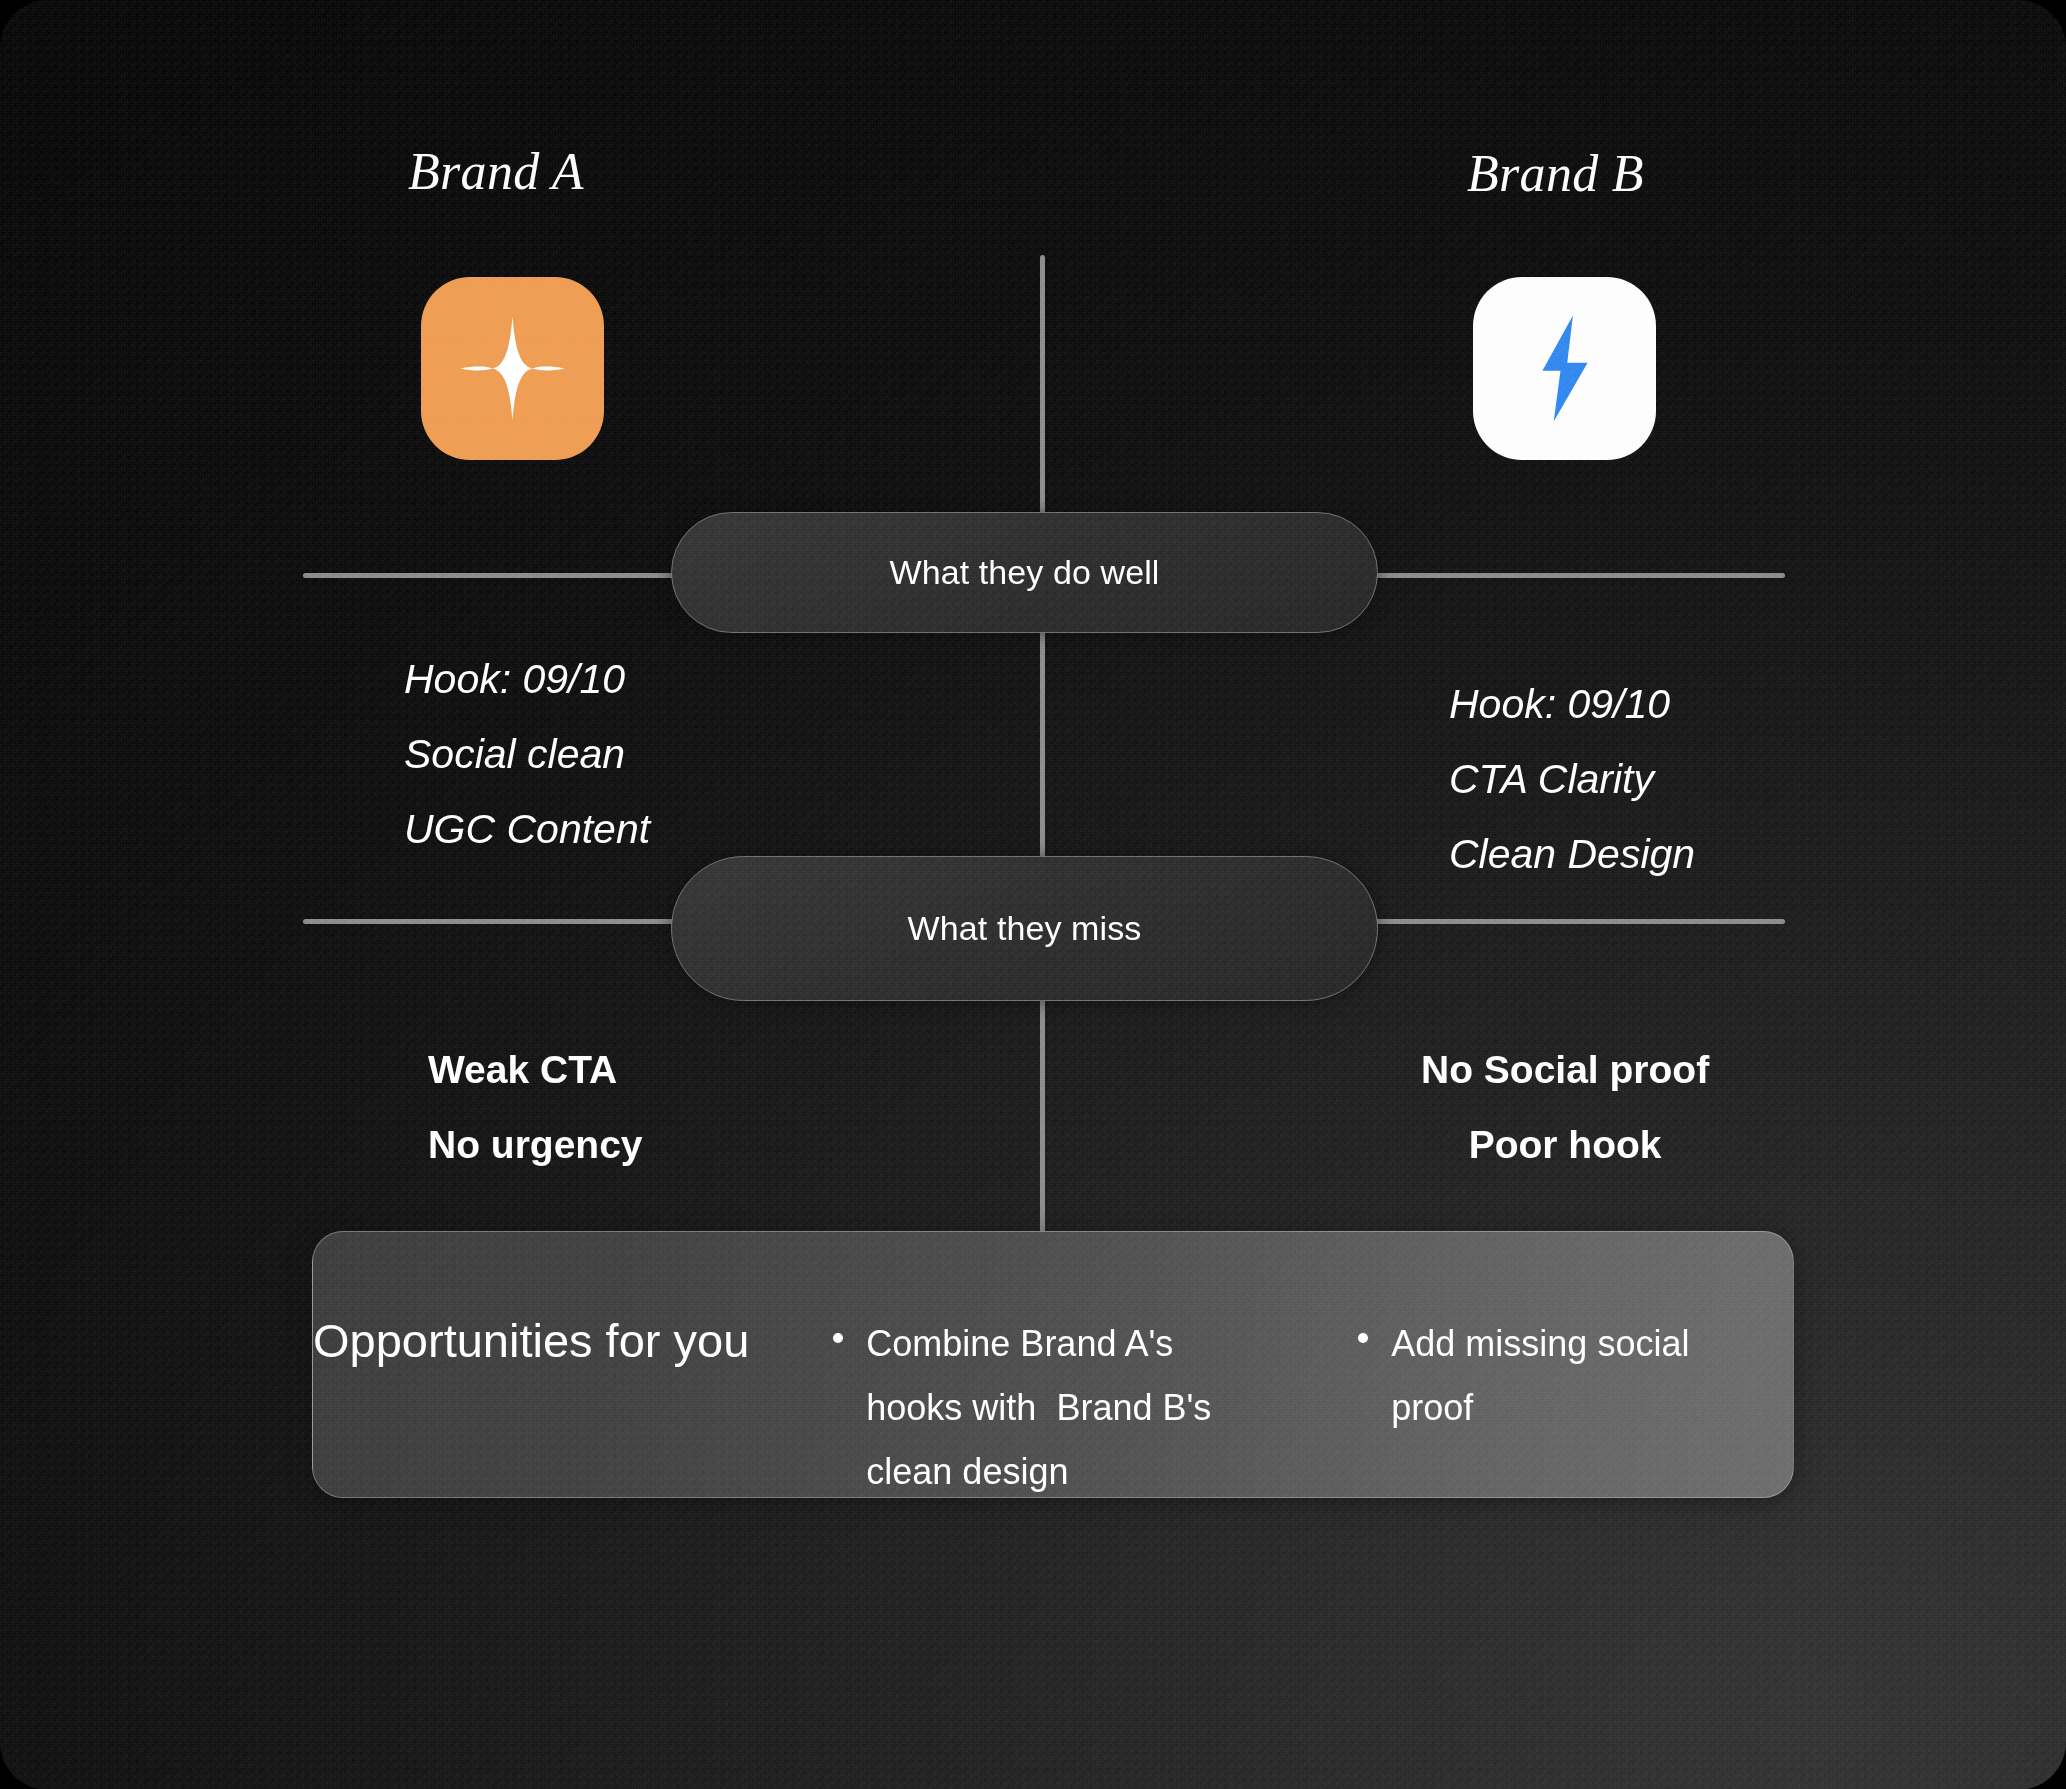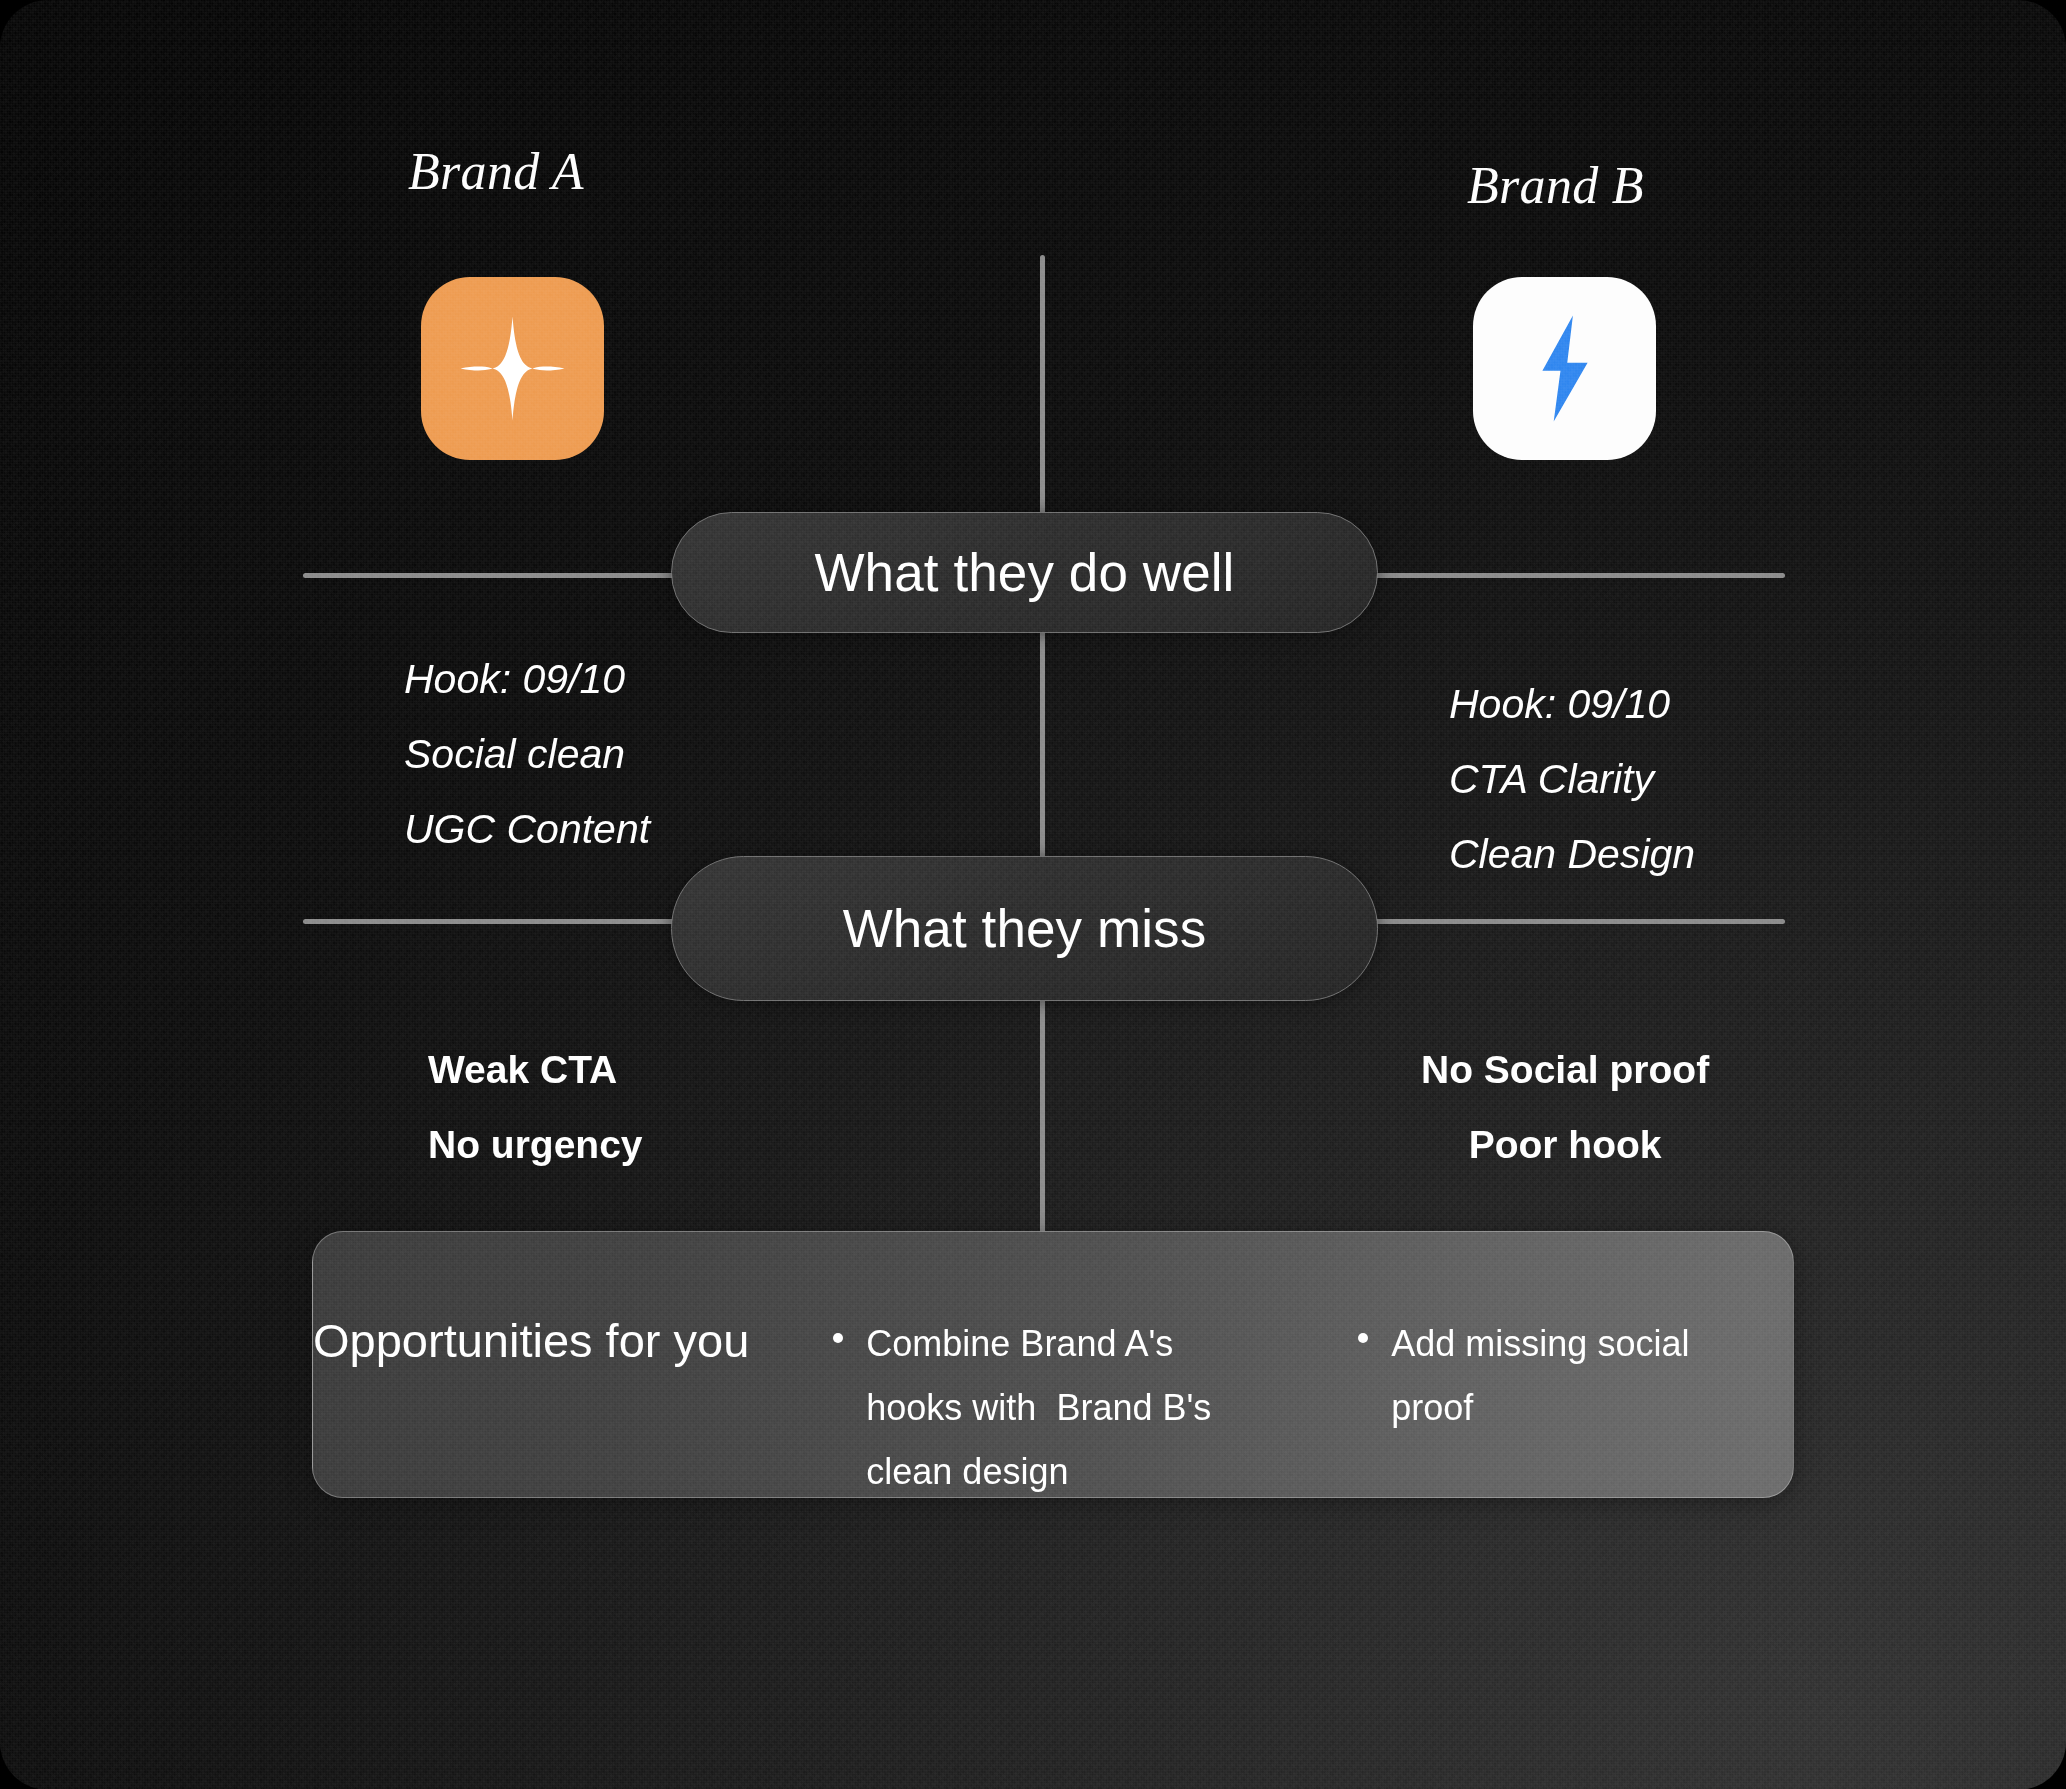--- a/index.html
+++ b/index.html
@@ -35,21 +35,21 @@
     position:absolute;
     font-family:"Liberation Serif", serif;
     font-style:italic;
     font-weight:400;
     color:#fdfdfd;
     font-size:52px;
     letter-spacing:0.3px;
     white-space:nowrap;
   }
   #brand-a-title{ left:408px; top:142px; }
-  #brand-b-title{ left:1467px; top:156px; }
+  #brand-b-title{ left:1467px; top:144px; }
 
   .brand-icon{
     position:absolute;
     width:183px; height:183px;
     border-radius:49px;
     display:flex; align-items:center; justify-content:center;
   }
   #brand-a-icon{ left:421px; top:277px; background:#ee9b50; }
   #brand-b-icon{ left:1473px; top:277px; background:#fdfdfd; }
 
@@ -76,21 +76,21 @@
   .pill{
     position:absolute;
     display:flex; align-items:center; justify-content:center;
     border-radius:73px;
     background:linear-gradient(160deg,#343434 0%,#2b2b2b 45%,#242424 100%);
     border:1.3px solid #6f6f6f;
     box-shadow:0 1.3px 17.3px rgba(0,0,0,.55);
   }
   .pill-label{
     color:#fff;
-    font-size:53px;
+    font-size:34px;
     font-weight:400;
     letter-spacing:0.1px;
     white-space:nowrap;
   }
   #pill-well{ left:671px; top:512px;  width:707px; height:121px; }
   #pill-miss{ left:671px; top:856px; width:707px; height:145px; }
 
   
   .list{ position:absolute; }
   .list-item{

